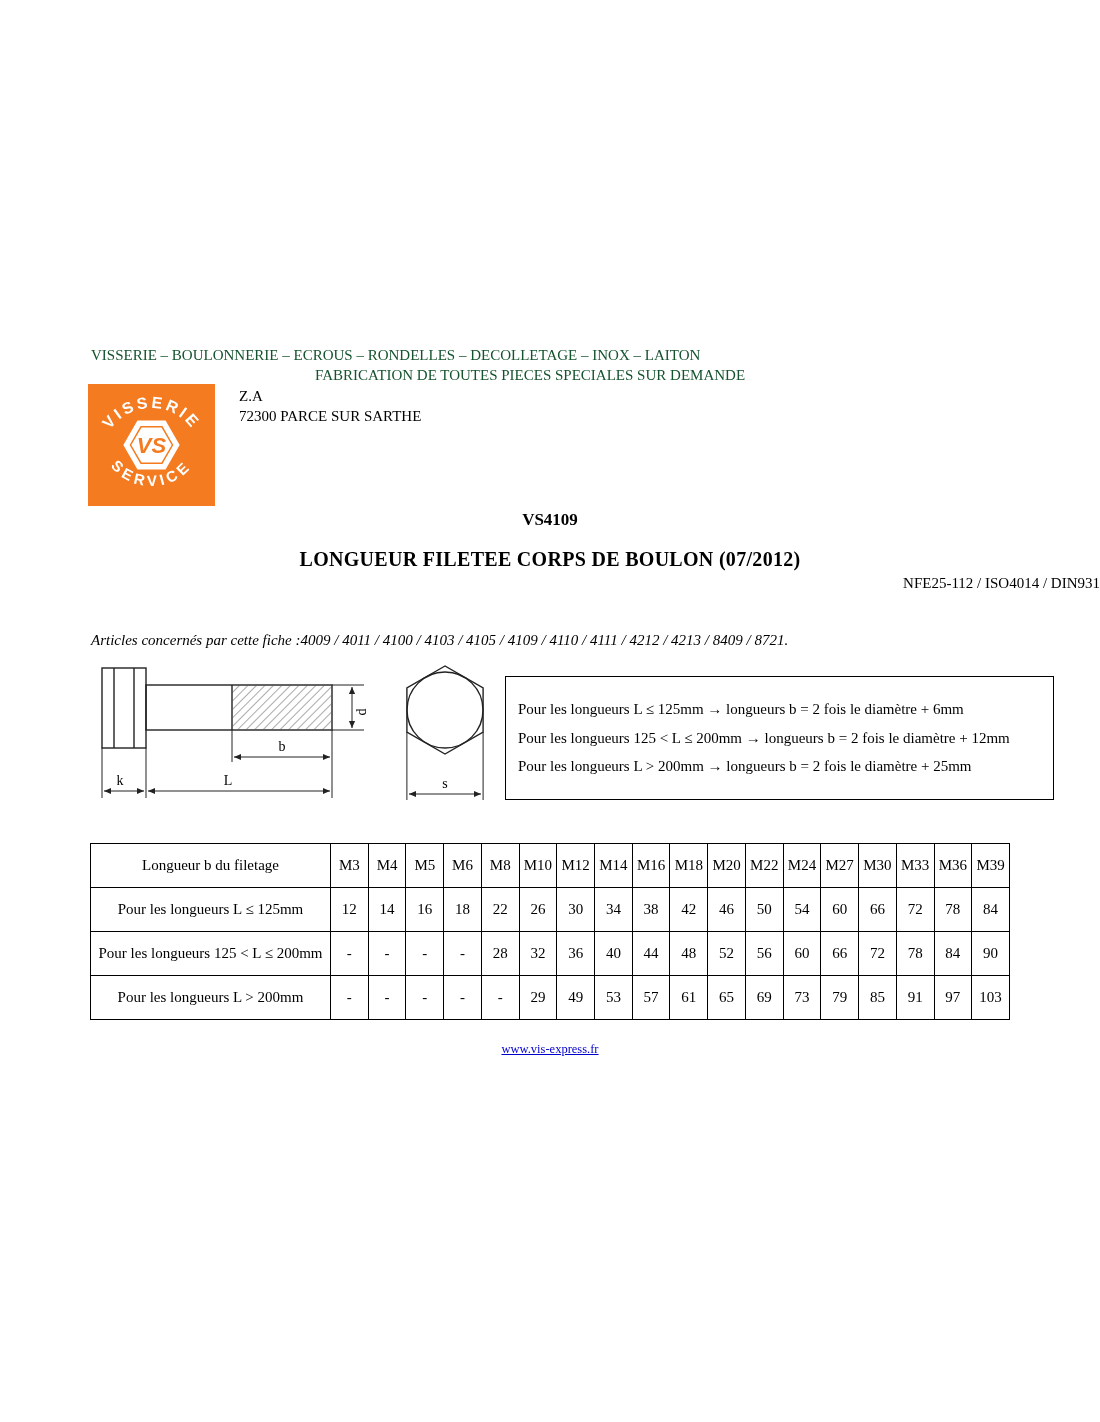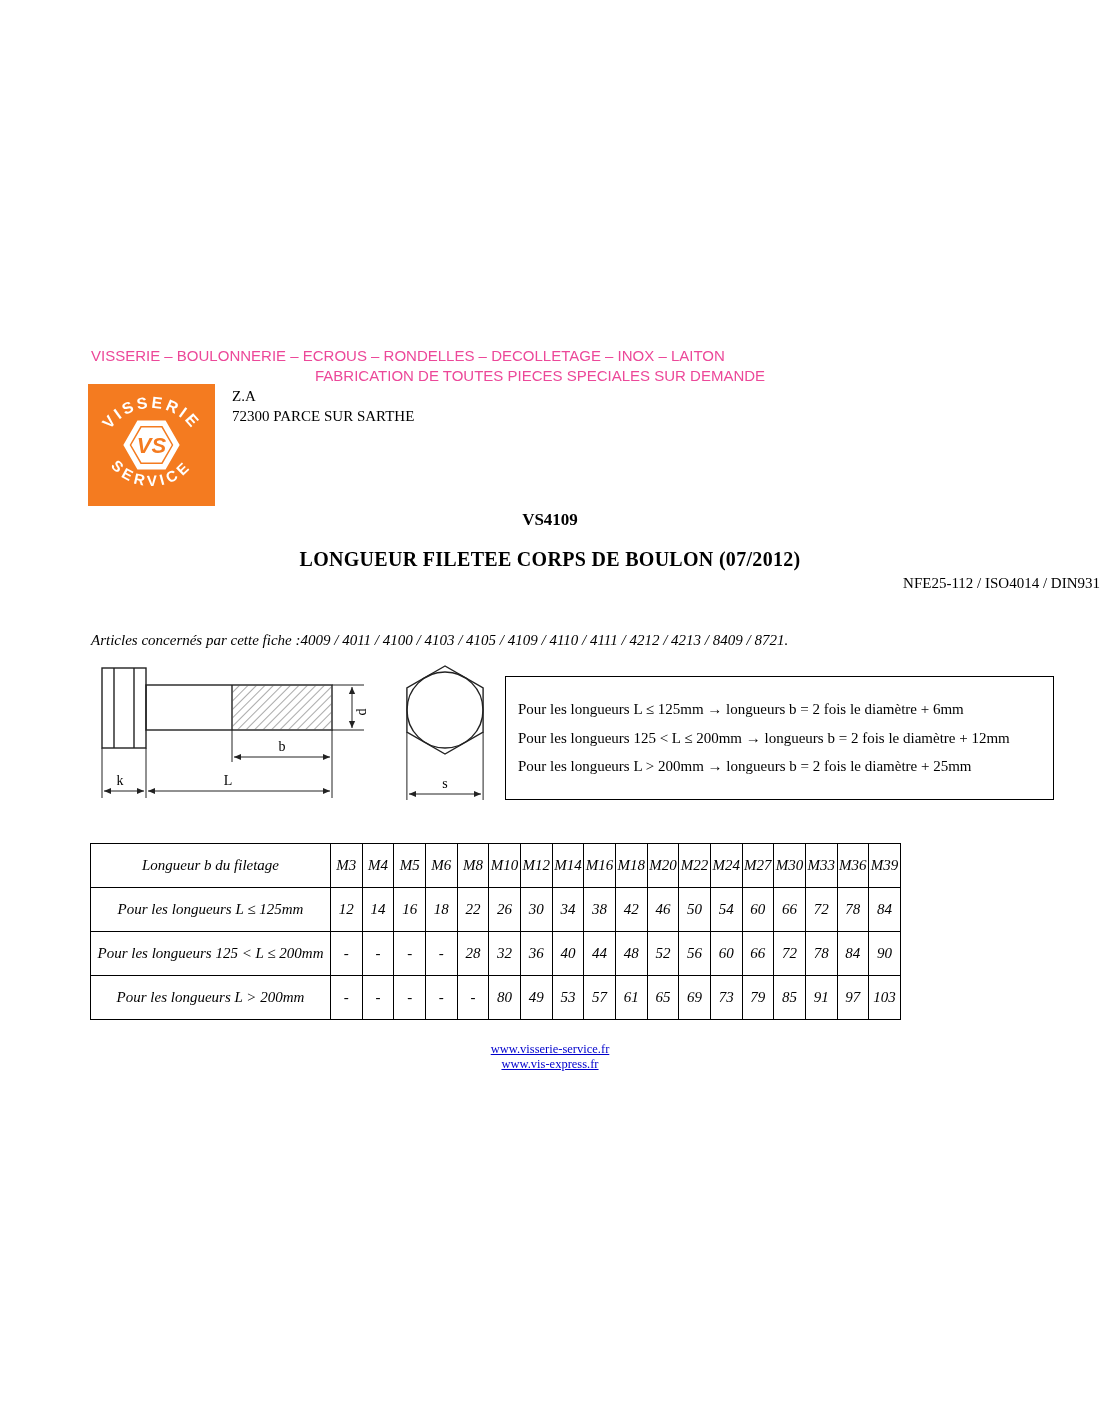--- a/index.html
+++ b/index.html
@@ -9,50 +9,49 @@
     width: 1100px;
     height: 1422px;
     background: #ffffff;
     font-family: "Liberation Serif", serif;
     color: #000000;
     overflow: hidden;
   }
   .abs { position: absolute; }
 
   .hdr-line {
-    font-family: Liberation Sans, sans-serif;
+    font-family: Liberation Serif, serif;
     font-size: 15px;
-    color: #ec4899;
+    color: #14532d;
     white-space: nowrap;
   }
 
-  .addr { font-size: 15px; line-height: 20px; }
+  .addr { font-size: 15px; line-height: 20px; margin-left: 7px; }
 
   .center-text { left: 0; width: 1100px; text-align: center; }
   .ref-title  { font-weight: bold; font-size: 17px; }
   .main-title { font-weight: bold; font-size: 20px; letter-spacing: 0.3px; }
   .norms      { font-size: 15px; text-align: right; }
   .articles   { font-style: italic; font-size: 15px; margin-top: 20px; }
 
   .rules-box {
     left: 505px; top: 676px; width: 549px; height: 124px;
     border: 1px solid #000;
     display: flex; flex-direction: column; justify-content: space-evenly;
     padding: 12px 12px;
   }
   .rules-box .rule-line { font-size: 15px; white-space: nowrap; }
 
   table.spec {
     position: absolute;
     left: 90px; top: 843px;
-    width: 811px;
+    width: 920px;
     border-collapse: collapse;
     table-layout: fixed;
     font-size: 15px;
-    font-style: italic;
   }
   table.spec th, table.spec td {
     border: 1px solid #000;
     text-align: center;
     vertical-align: middle;
     height: 44px;
     padding: 2px 1px;
     font-weight: normal;
     line-height: 1.25;
   }
@@ -236,35 +235,34 @@
           <td>84</td>
           <td>90</td>
         </tr>
         <tr>
           <td class="col-label">Pour les longueurs L &gt; 200mm</td>
           <td>-</td>
           <td>-</td>
           <td>-</td>
           <td>-</td>
           <td>-</td>
-          <td>80</td>
+          <td>29</td>
           <td>49</td>
           <td>53</td>
           <td>57</td>
           <td>61</td>
           <td>65</td>
           <td>69</td>
           <td>73</td>
           <td>79</td>
           <td>85</td>
           <td>91</td>
           <td>97</td>
           <td>103</td>
         </tr>
       </tbody>
   </table>
 
   <div class="abs footer-wrap" style="top:1042px;">
-    <a class="footer-link">www.visserie-service.fr</a>
     <a class="footer-link">www.vis-express.fr</a>
   </div>
 
 </div>
 
 </body></html>

